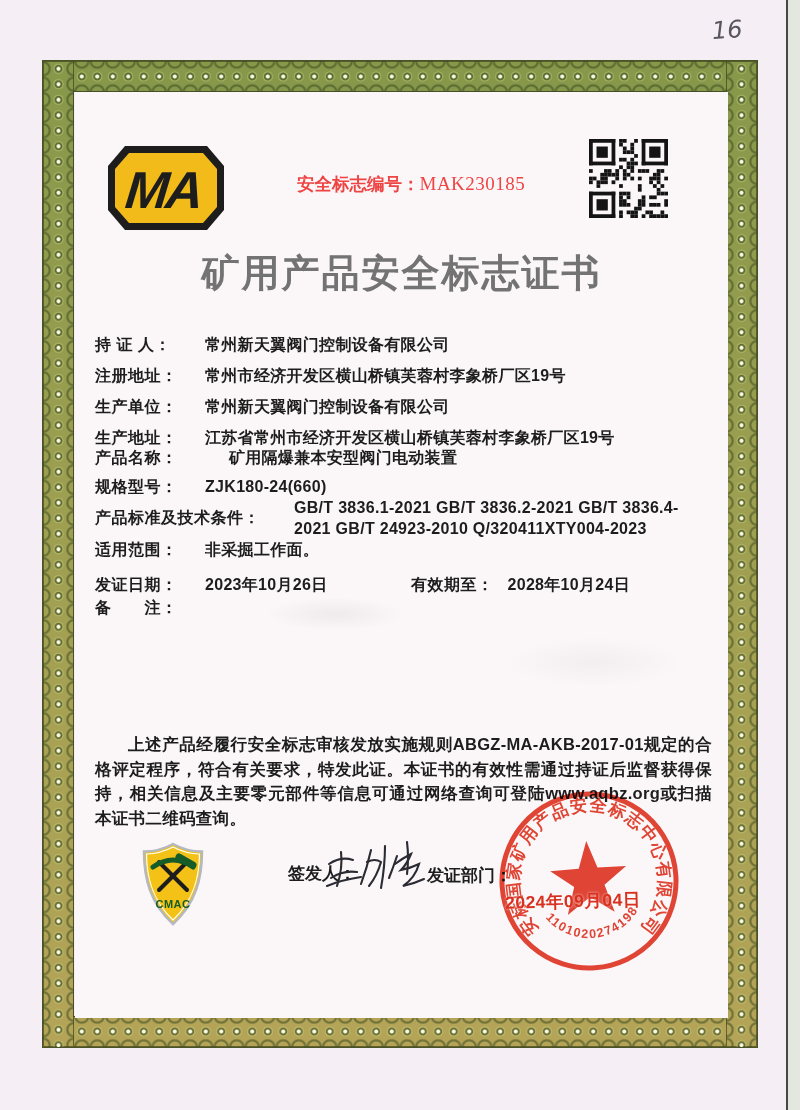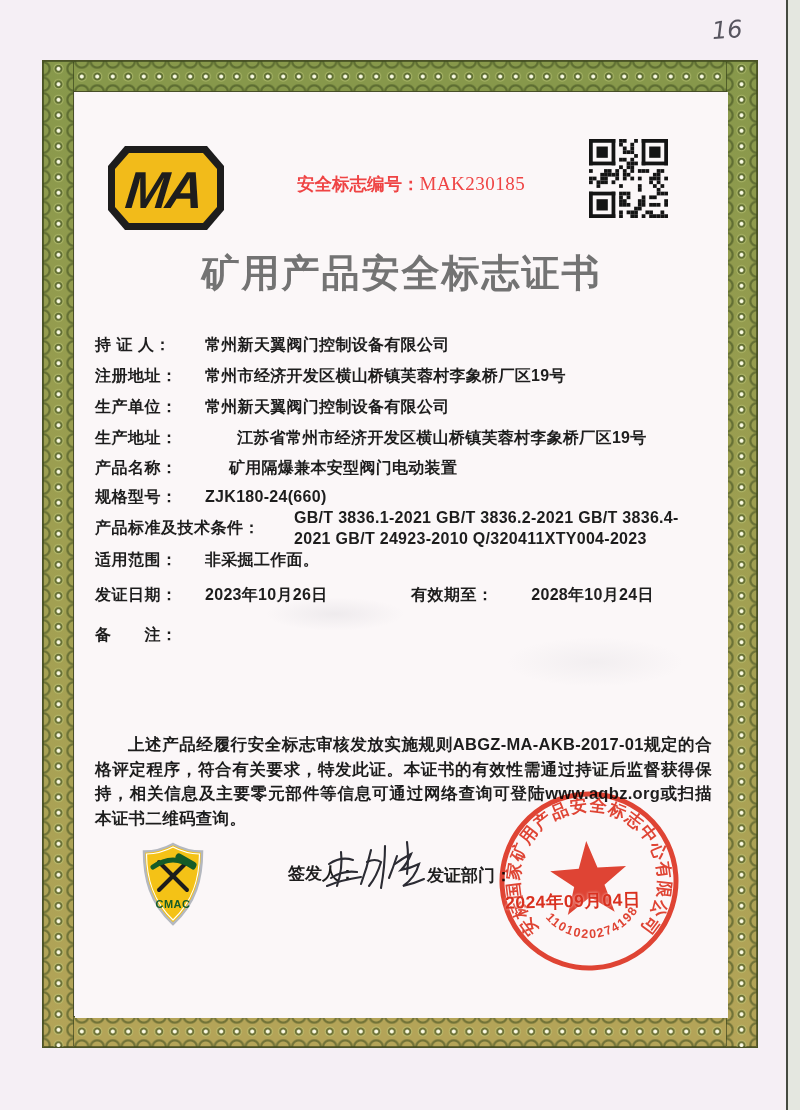--- a/index.html
+++ b/index.html
@@ -40,29 +40,29 @@
   .certno{position:absolute;left:222px;top:80px;font-size:17.5px;font-weight:700;color:#ef4444;white-space:nowrap;}
   .certno .num{font-family:"Liberation Serif",serif;font-weight:500;font-size:19px;letter-spacing:.5px;}
   .qr{position:absolute;left:514px;top:47px;width:79px;height:79px;}
 
   .title{position:absolute;left:0;right:0;top:156px;text-align:center;font-size:38px;font-weight:900;letter-spacing:2px;color:#737373;}
 
   .fields{position:absolute;left:20px;top:243px;right:8px;color:#1d1d1d;}
   .frow{display:flex;align-items:center;line-height:20px;font-size:16px;font-weight:700;}
   .flabel{flex:0 0 110px;letter-spacing:.5px;}
   .fvalue{letter-spacing:.3px;}
-  .mb11{margin-bottom:11px;}.mb10{margin-bottom:10px;gap:32px;}.mb9{margin-bottom:9px;gap:24px;}.mb0{margin-bottom:0;}
+  .mb11{margin-bottom:11px;}.mb10{}.mb9{margin-bottom:9px;gap:24px;}.mb0{margin-bottom:0;}
   .row-std{align-items:center;margin-bottom:1px;}
   .row-std .flabel{flex:0 0 auto;}
   .row-std .fvalue{margin-left:34px;width:410px;line-height:21px;}
   .row-scope{margin-bottom:15px;}
-  .row-dates{margin-bottom:20px;}
+  .row-dates{margin-bottom:3px;}
   .row-dates .fvalue{width:170px;}
   .row-dates .flabel2{flex:0 0 auto;margin-left:36px;}
-  .row-dates .fvalue2{margin-left:14px;text-align:center;}
+  .row-dates .fvalue2{margin-left:14px;}
 
   .notice{position:absolute;left:20px;right:16px;top:640px;font-size:16.5px;font-weight:700;line-height:24.5px;color:#1d1d1d;text-align:justify;text-indent:2em;letter-spacing:.3px;}
 
   .cmac{position:absolute;left:66px;top:750px;width:64px;height:84px;}
   .issuer-label{position:absolute;left:213px;top:770px;font-size:17px;font-weight:700;color:#1d1d1d;}
   .signature{position:absolute;left:248px;top:742px;width:105px;height:62px;}
   .dept-label{position:absolute;left:352px;top:772px;font-size:17px;font-weight:700;color:#1d1d1d;}
 
   .seal{position:absolute;left:418px;top:693px;width:192px;height:192px;transform:rotate(-4deg);mix-blend-mode:multiply;opacity:.95;}
   .seal-date{position:absolute;left:430px;top:797px;font-size:17.5px;font-weight:700;color:#d9301f;letter-spacing:.5px;transform:rotate(-1.5deg);text-shadow:0 0 3px rgba(255,255,255,.75);white-space:nowrap;}

